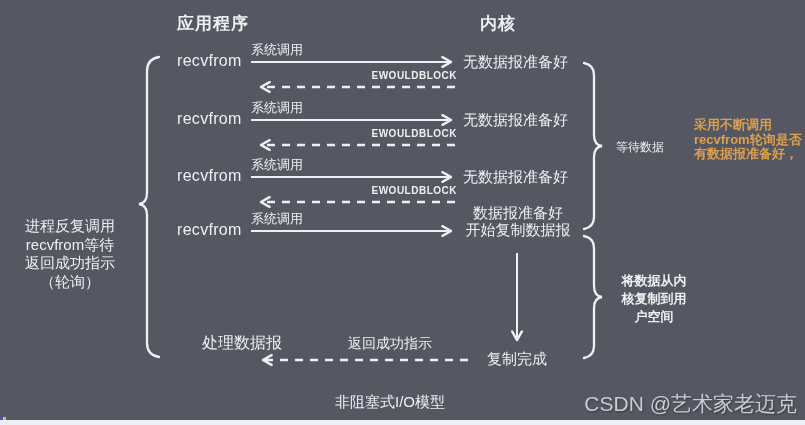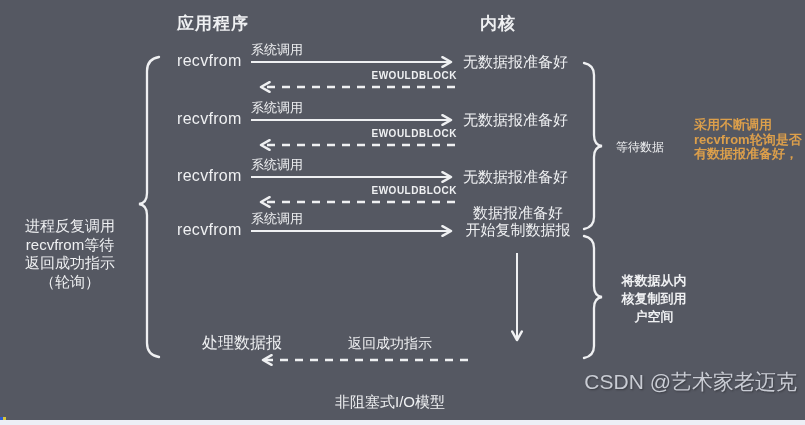--- a/index.html
+++ b/index.html
@@ -95,20 +95,21 @@
     <span>户空间</span>
   </div>
 
   <div class="t orange" style="left:694px;top:118px;width:112px;white-space:normal;">
     <span>采用不断调用</span><br>
     <span>recvfrom轮询是否</span><br>
     <span>有数据报准备好，</span><br>
   </div>
 
   <div class="t" style="left:320px;top:335px;width:140px;text-align:center;font-size:14px;">返回成功指示</div>
+  <div class="t" style="left:467px;top:350px;width:100px;text-align:center;font-size:15px;">复制完成</div>
   <div class="t" style="left:171px;top:333px;font-size:16px;margin-left:31px;">处理数据报</div>
 
   <div class="t" style="left:285px;top:393px;width:160px;text-align:right;font-size:15px;">非阻塞式I/O模型</div>
-  <div class="t watermark" style="right:8px;top:368px;">CSDN @艺术家老迈克</div>
+  <div class="t watermark" style="right:8px;top:390px;">CSDN @艺术家老迈克</div>
 
   <div class="favdot"></div>
   <div class="bottom-bar"></div>
 </div>
 
 </body></html>

